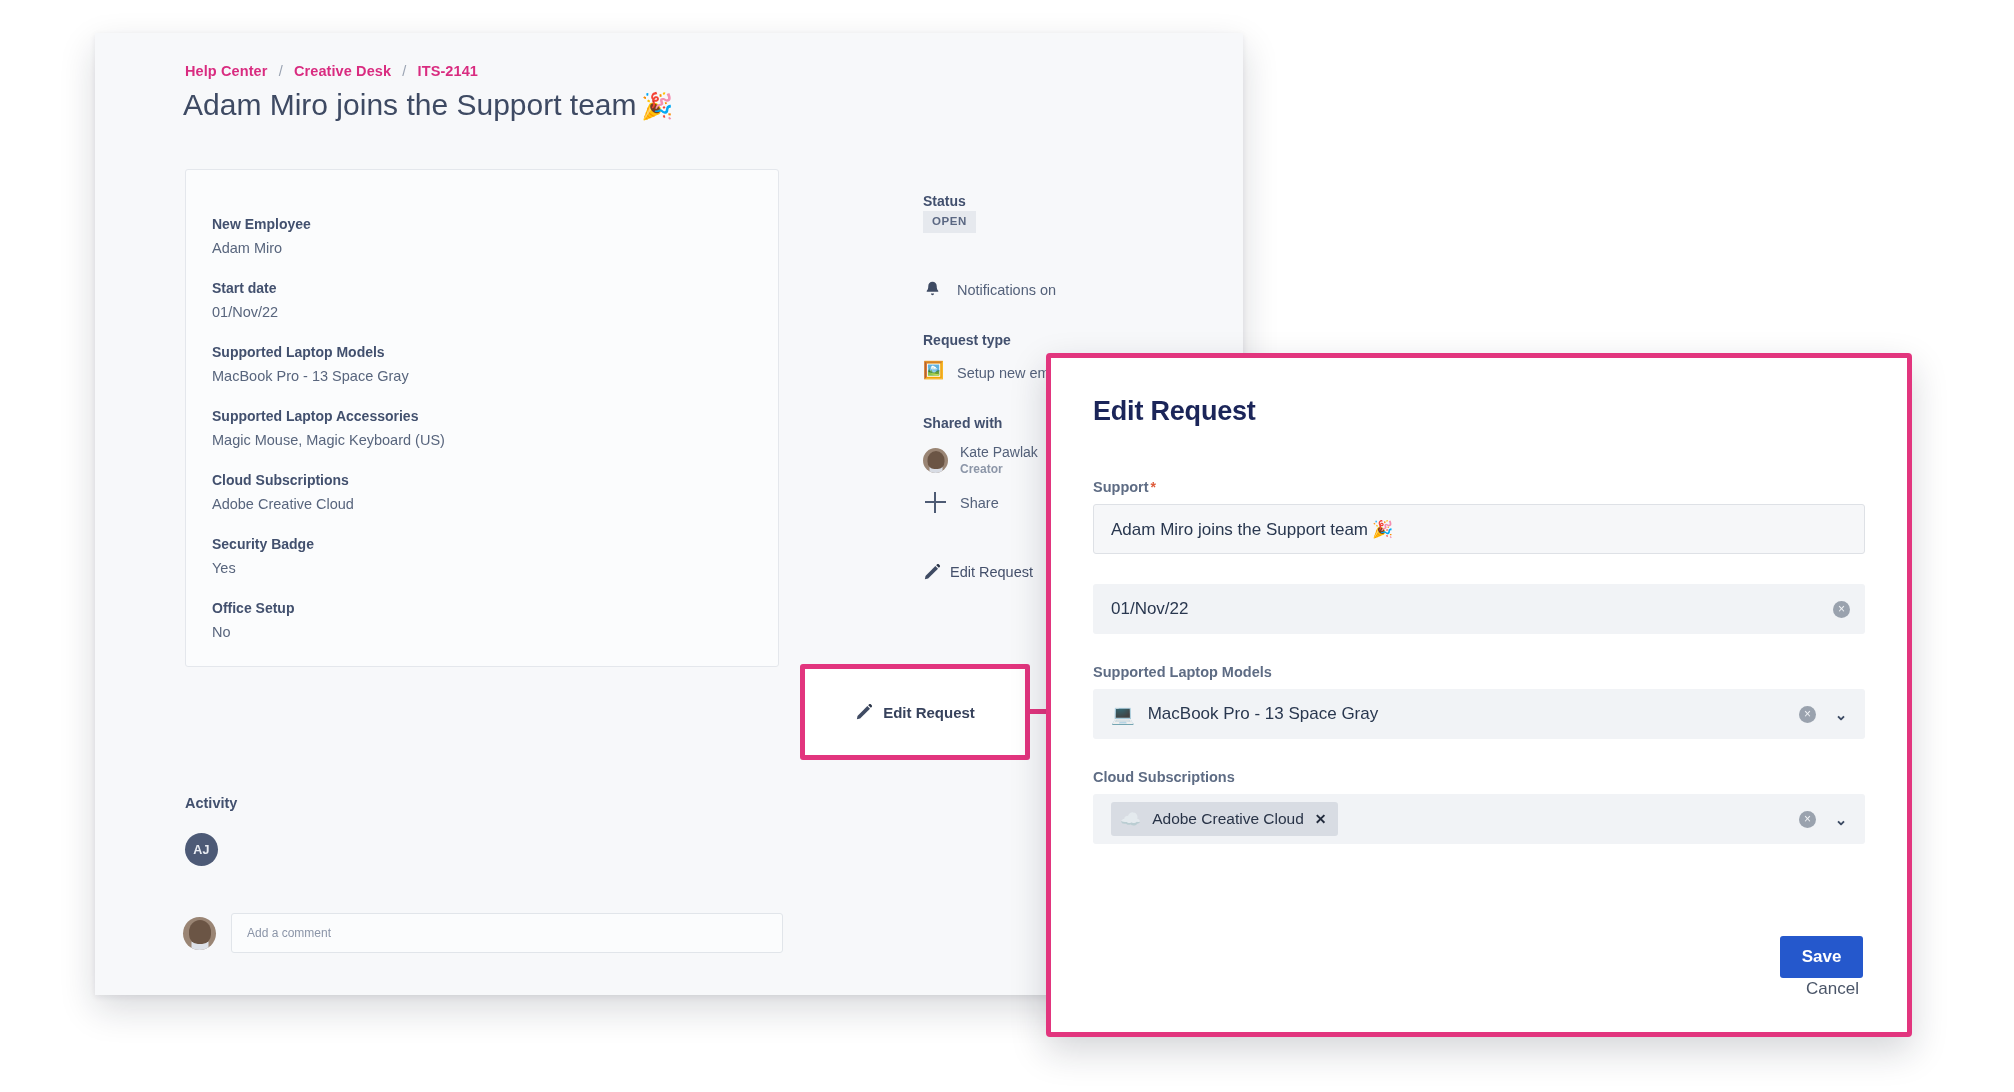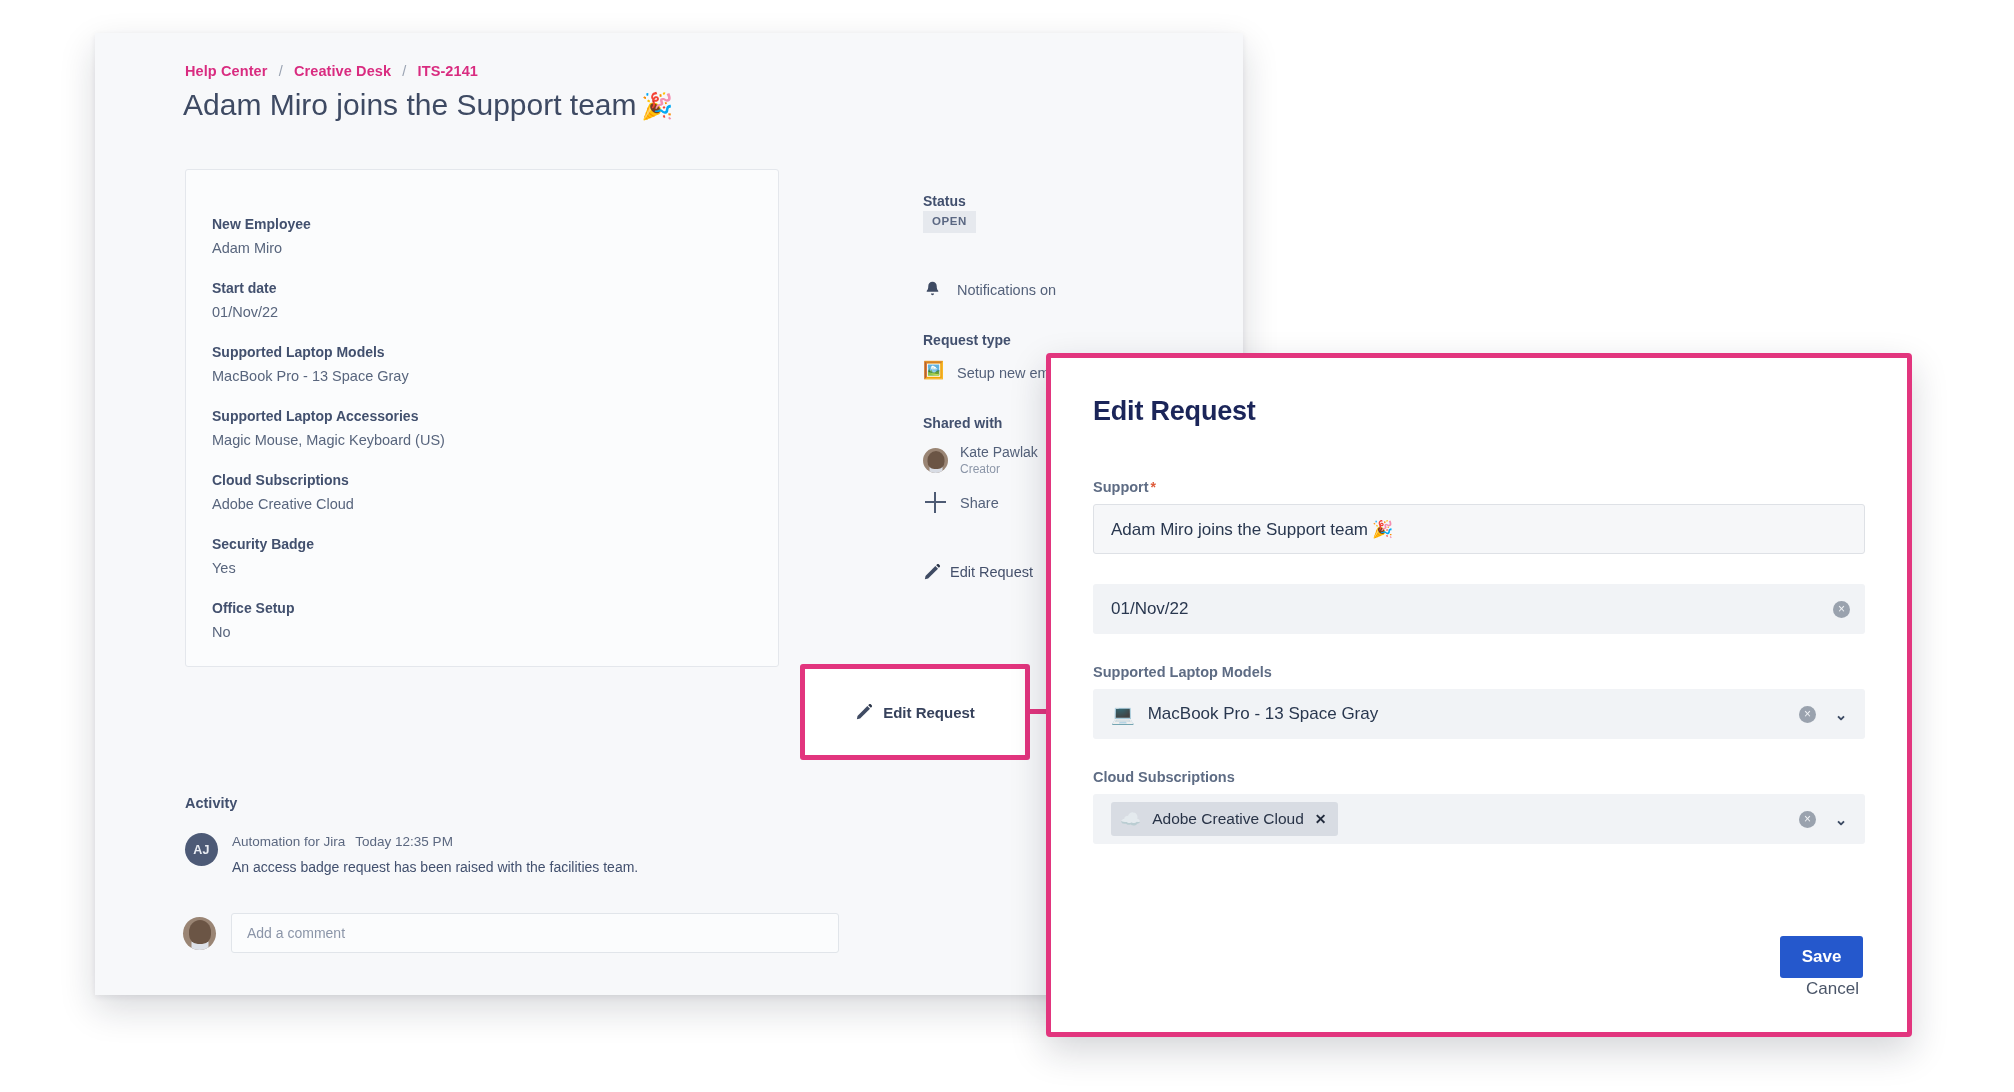--- a/index.html
+++ b/index.html
@@ -198,28 +198,28 @@
   .comment-avatar::after {
     content: "";
     position: absolute;
     left: 50%; top: 12%;
     transform: translateX(-50%);
     width: 22px; height: 24px;
     border-radius: 50% 50% 40% 40%;
     background: #6B5545;
   }
   #comment-input {
-    width: 608px;
+    width: 552px;
     height: 40px;
     background: #FBFCFD;
     border: 1px solid #E1E5EA;
     border-radius: 3px;
     box-sizing: border-box;
     font-family: "Liberation Sans", sans-serif;
-    font-size: 14px;
+    font-size: 12px;
     color: #5C6880;
     padding: 0 15px;
     outline: none;
   }
   #comment-input::placeholder { color: #8B95A8; }
 
   
   #portal-sidebar {
     position: absolute;
     left: 828px;
@@ -271,20 +271,21 @@
   }
   .shared-name {
     font-size: 14px;
     color: #54617A;
     line-height: 1.25;
   }
   .shared-role {
     font-size: 12px;
     color: #8C96A8;
     line-height: 1.3;
+    font-weight: bold;
   }
   .share-row {
     display: flex;
     align-items: center;
     margin-top: 13px;
   }
   .plus-icon {
     width: 25px; height: 25px;
     flex: none;
     margin-right: 12px;
@@ -520,26 +521,20 @@
     <div class="field-value">Yes</div>
 
     <div class="field-label">Office Setup</div>
     <div class="field-value">No</div>
   </div>
 
   <div id="activity-title">Activity</div>
 
   <div id="activity-entry">
     <div class="aj-avatar">AJ</div>
-    <div class="activity-body">
-      <div class="activity-meta">
-        <span>Automation for Jira</span><span class="ts">Today 12:35 PM</span>
-      </div>
-      <div class="activity-text">An access badge request has been raised with the facilities team.</div>
-    </div>
   </div>
 
   <div id="comment-row">
     <div class="comment-avatar"></div>
     <input id="comment-input" type="text" placeholder="Add a comment" style="">
   </div>
 
   <div id="portal-sidebar">
     <div class="side-label">Status</div>
     <div class="status-badge">OPEN</div>

